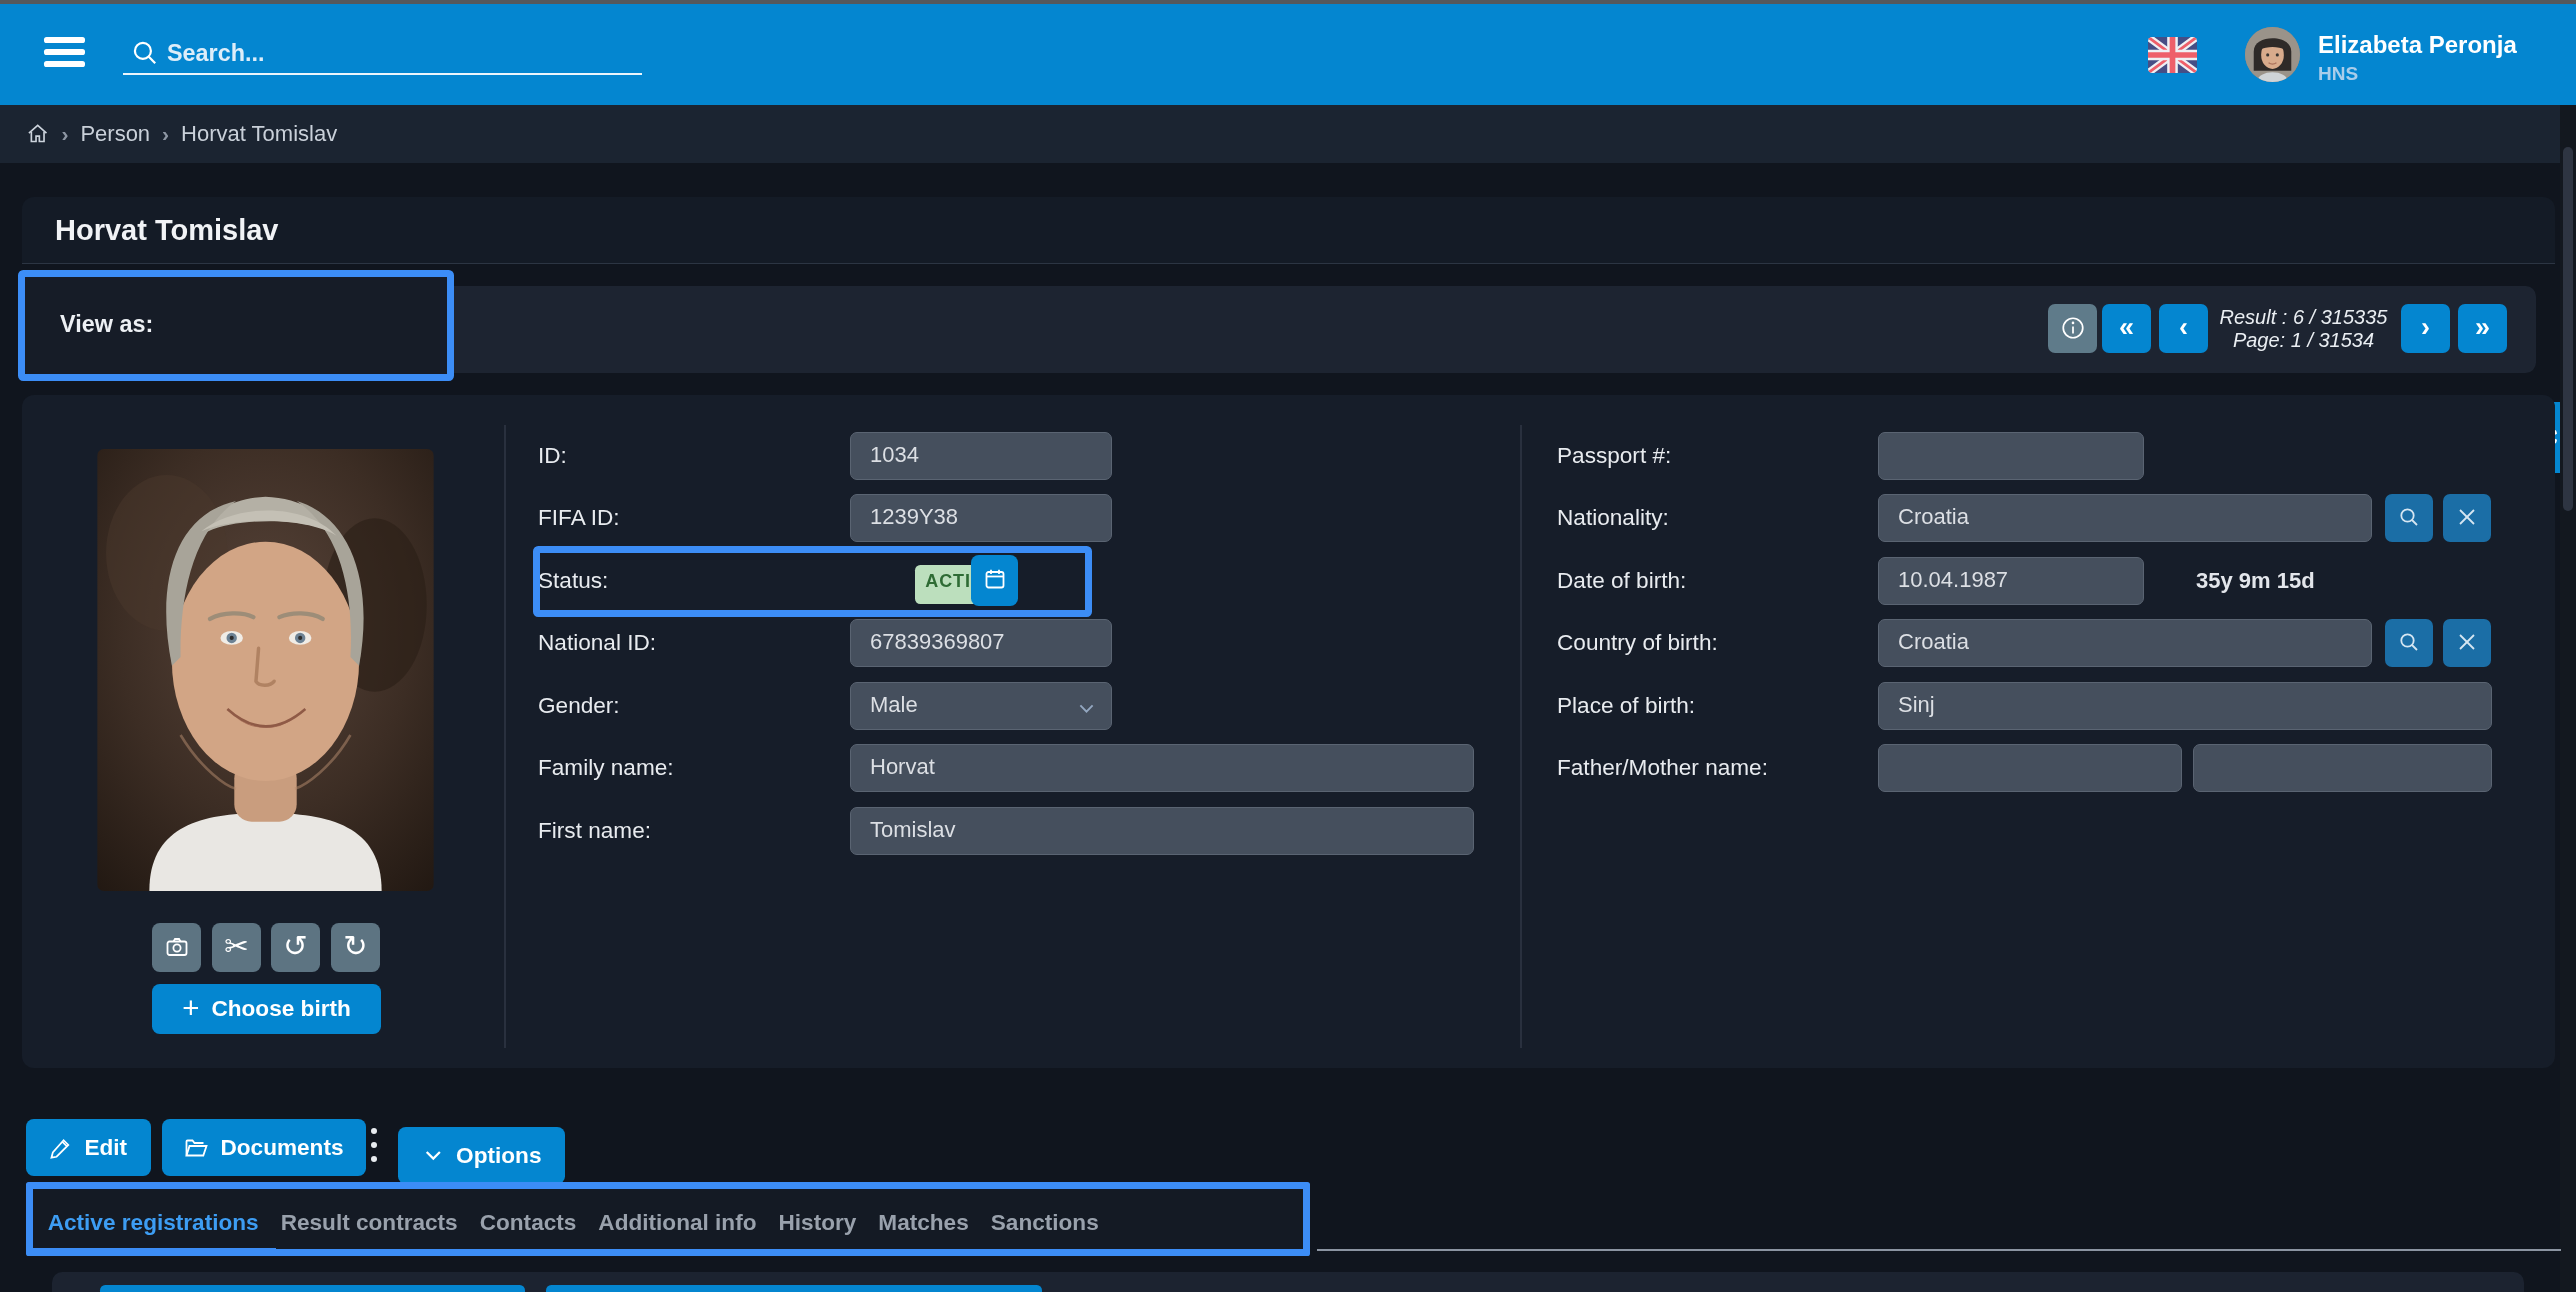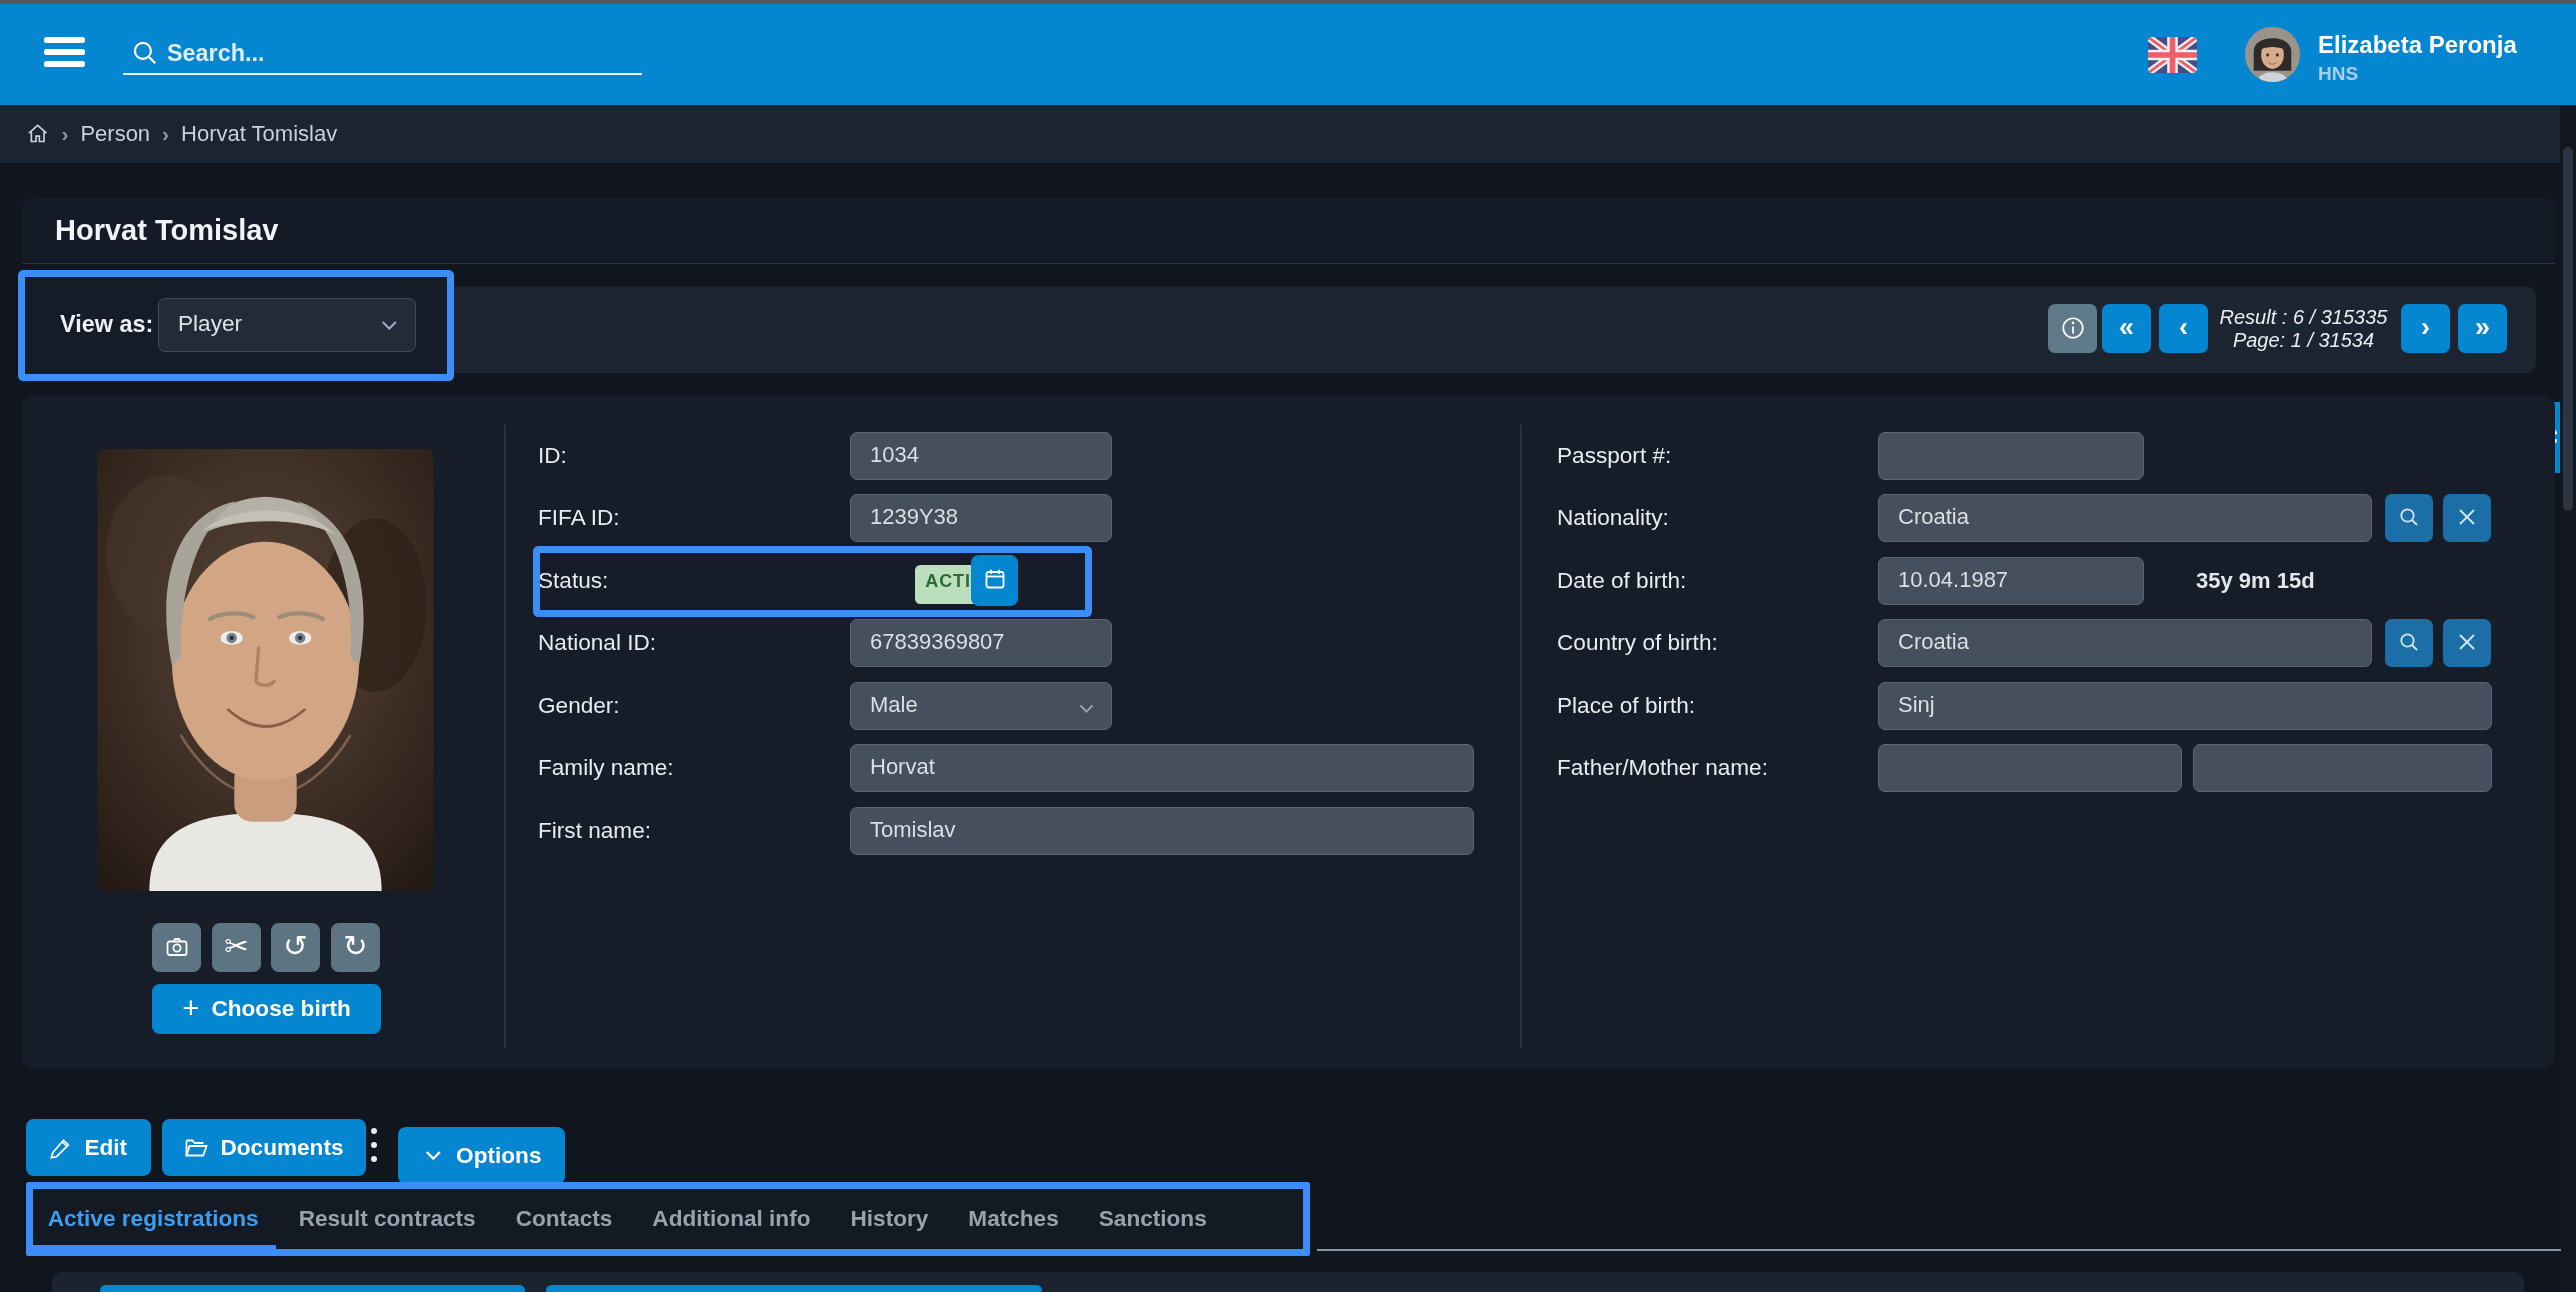--- a/index.html
+++ b/index.html
@@ -88,21 +88,21 @@
 
   
   .action-btn { top:1119px; height:57px; background:#0486d0; border-radius:7.8px; color:#fff; display:flex;
      align-items:center; justify-content:center; gap:12px; font-size:22.6px; font-weight:bold; cursor:pointer; }
   #dots-sep { left:371px; top:1128px; width:7px; }
   #dots-sep i { display:block; width:6px; height:6px; border-radius:50%; background:#e8ecf0; margin:0 0 7.8px 0; }
 
   
   #tabs-box { left:26px; top:1182px; width:1284px; height:74px; border:7px solid #3c8df6; border-radius:2.6px;
      background:#141a24; }
-  #tabs-row { position:absolute; left:14.7px; top:0; height:60px; display:flex; align-items:center; gap:40px; }
+  #tabs-row { position:absolute; left:14.7px; top:0; height:67px; display:flex; align-items:center; gap:22px; }
   .tab { font-size:22.6px; font-weight:bold; color:#99a1ac; cursor:pointer; position:relative; height:60px; line-height:60px; }
   .tab.active { color:#3d9df3; }
   .tab.active::after { content:""; position:absolute; left:-14.7px; right:-17.3px; bottom:0; height:4.3px; background:#3c8df6; }
   #tabs-line { left:1317px; top:1249px; width:1244px; height:1.7px; background:#8b94a2; }
 
   
   #bottom-card { left:52px; top:1272px; width:2472px; height:20px; background:#1c2330; border-radius:10.4px 10.4px 0 0; }
   .bottom-btn { top:1285px; height:7px; background:#0486d0; border-radius:5.2px 5.2px 0 0; }
 </style>
 </head>
@@ -164,26 +164,20 @@
 </div>
 
 <div class="abs" id="title-card">
   <div id="page-title">Horvat Tomislav</div>
 </div>
 
 <div class="abs" id="toolbar-card"></div>
 
 <div class="abs" id="viewas-box">
   <div id="viewas-label">View as:</div>
-  <div id="viewas-select">
-    <div id="viewas-value">Player</div>
-    <svg width="22.6" height="22.6" viewBox="0 0 24 24" fill="none" stroke="#9db0c8" stroke-width="2.2">
-      <polyline points="5,8.5 12,15.5 19,8.5"></polyline>
-    </svg>
-  </div>
 </div>
 
 <div class="abs pg-btn" id="pg-info" style="font-style:italic;font-family:'Liberation Serif',serif;">
   <svg style="margin:11.3px auto 0" width="26" height="26" viewBox="0 0 24 24" fill="none" stroke="#fff" stroke-width="1.6">
     <circle cx="12" cy="12" r="9"></circle>
       <line x1="12" y1="10.5" x2="12" y2="17"></line>
       <circle cx="12" cy="7.3" r="1.2" fill="#fff" stroke="none"></circle>
   </svg>
 </div>
 <div class="abs pg-btn" style="left:2102px;">«</div>

